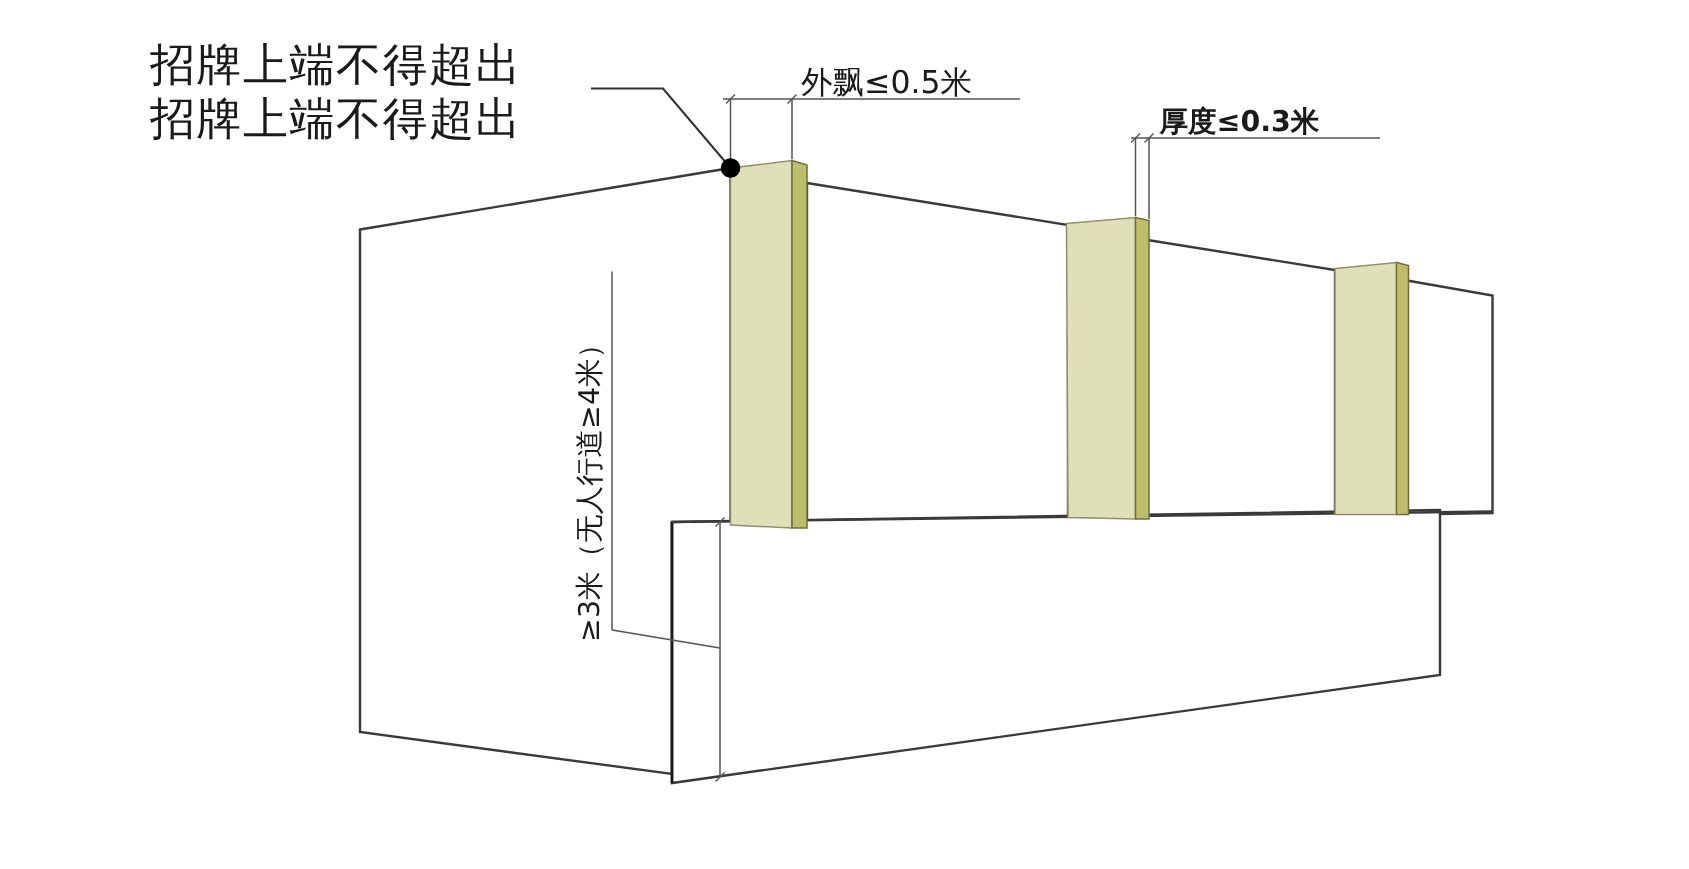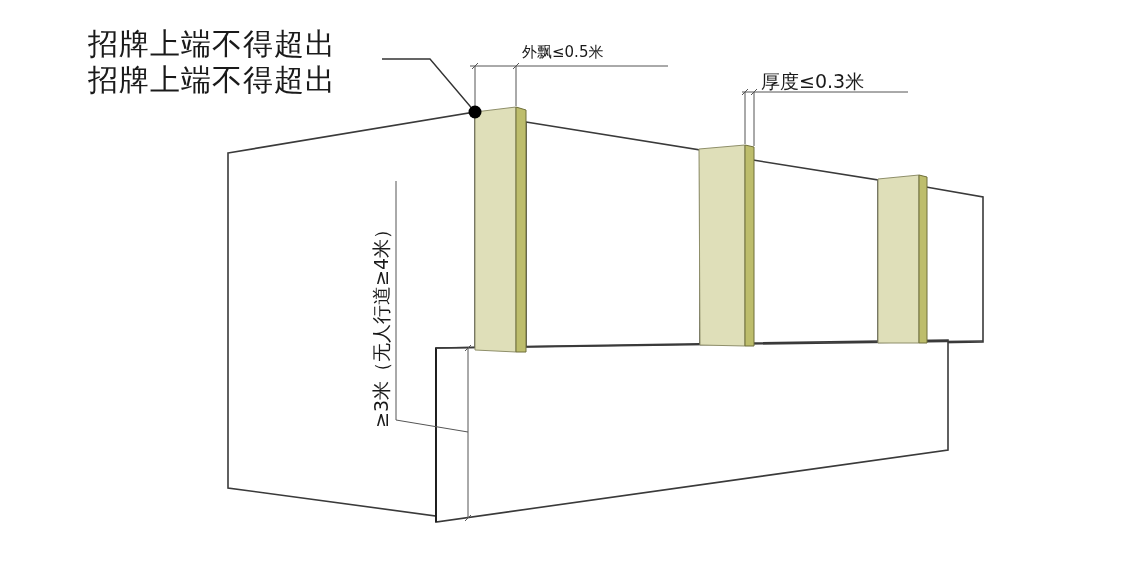--- a/index.html
+++ b/index.html
@@ -10,21 +10,21 @@
     body {
       width: 1126px;
       height: 579px;
       position: relative;
       overflow: hidden;
       font-family: "DejaVu Sans", "Liberation Sans", sans-serif;
       color: #1a1a1a;
     }
     #stage {
       position: absolute;
-      left: 0; top: 0;
+      left: 12px; top: 0;
       width: 1036px; height: 579px;
     }
     svg#drawing {
       position: absolute;
       left: 0; top: 0;
     }
     .label {
       position: absolute;
       white-space: nowrap;
       color: #1a1a1a;
@@ -34,26 +34,27 @@
       left: 88px;
       top: 26px;
       font-size: 30px;
       line-height: 36px;
       letter-spacing: 1px;
     }
     .callout-title span { display: block; }
     .dim-overhang {
       left: 522px;
       top: 45px;
-      font-size: 15px;
+      font-size: 21px;
     }
     .dim-thickness {
       left: 761px;
       top: 72px;
       font-size: 19px;
+      font-weight: bold;
     }
     .dim-height {
       position: absolute;
       left: 372px;
       top: 428px;
       font-size: 19px;
       white-space: nowrap;
       transform-origin: 0 0;
       transform: rotate(-90deg);
       line-height: 1;

